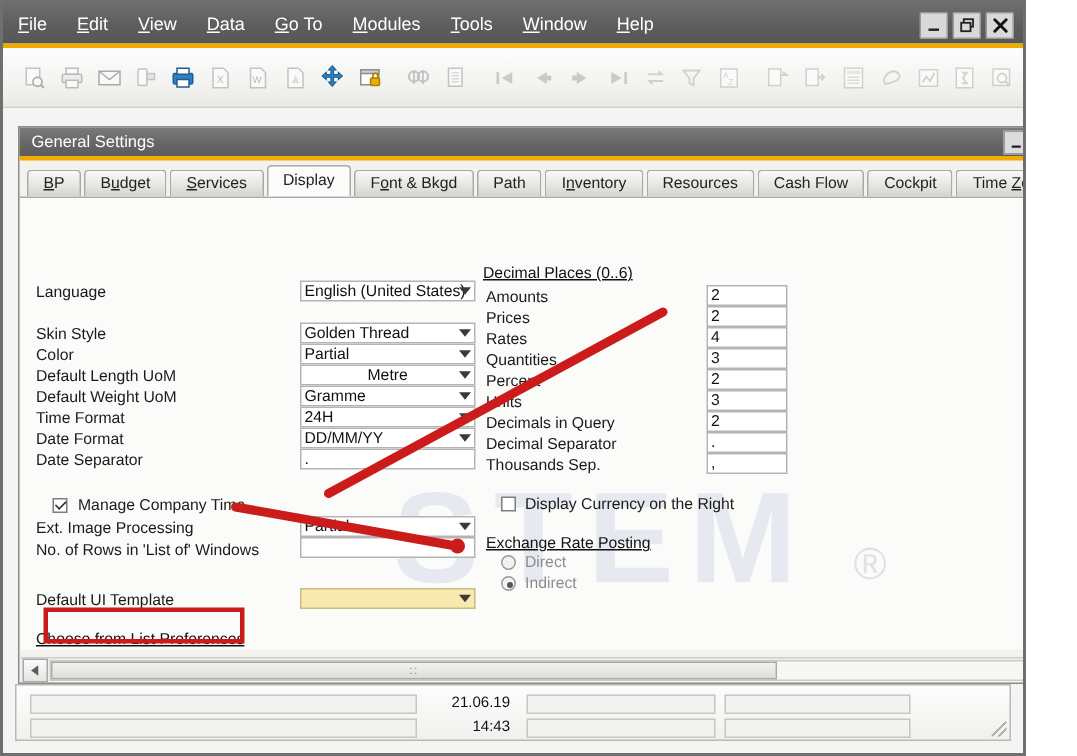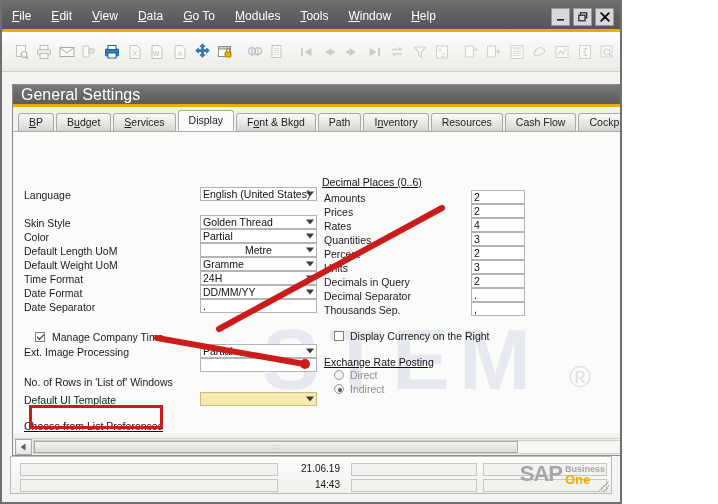--- a/index.html
+++ b/index.html
@@ -5,21 +5,21 @@
 <style>
   html,body{margin:0;padding:0;}
   body{
     width:718px;height:504px;overflow:hidden;
     background:#ffffff;
     font-family:"Liberation Sans","DejaVu Sans",sans-serif;
     font-size:11px;color:#1a1a1a;
     -webkit-font-smoothing:antialiased;
   }
   .app{
-    position:relative;width:622px;height:504px;
+    position:relative;width:684px;height:504px;
     background:#f4f4f2;
     border:2px solid #6f6f6f;
     box-sizing:border-box;
     overflow:hidden;
   }
 
   
   .menubar{
     position:absolute;left:0;top:0;width:100%;height:30px;
     background:linear-gradient(to bottom,#6e6e6e 0%,#5f5f5f 50%,#565656 100%);
@@ -61,21 +61,21 @@
   .subwin{
     position:absolute;left:10px;top:82px;width:698px;height:372px;
     background:#f2f2ef;
     border:1px solid #8b8b8b;
     box-sizing:border-box;
   }
   .subtitle{
     height:19px;
     background:linear-gradient(to bottom,#7a7a7a 0%,#676767 55%,#5c5c5c 100%);
     border-bottom:3px solid #f0ab00;
-    color:#fff;font-size:16px;
+    color:#fff;font-size:11px;
     display:flex;align-items:center;padding-left:8px;
     position:relative;box-sizing:content-box;
   }
   .subwin-controls{position:absolute;right:3px;top:2px;display:flex;gap:3px;}
   .sbtn{
     width:15px;height:14px;background:#dcdcdc;border:1px solid #9a9a9a;
     display:flex;align-items:center;justify-content:center;cursor:pointer;
   }
 
   
@@ -522,21 +522,21 @@
 
         <div class="cb checked" style="left:21px;top:200px;"></div>
         <div class="lbl" style="left:38px;top:199px;">Manage Company Time</div>
 
         <div class="lbl" style="left:10px;top:214px;">Ext. Image Processing</div>
         <div class="fld" style="left:186px;top:212px;width:117px;">
           <span>Partial</span>
           <i class="caret"></i>
         </div>
 
-        <div class="lbl" style="left:10px;top:244px;">No. of Rows in 'List of' Windows</div>
+        <div class="lbl" style="left:10px;top:229px;">No. of Rows in 'List of' Windows</div>
         <div class="fld" style="left:186px;top:226px;width:117px;">
           <span></span>
         </div>
 
         <div class="lbl" style="left:10px;top:262px;">Default UI Template</div>
         <div class="fld yellow" style="left:186px;top:260px;width:117px;">
           <span></span>
           <i class="caret"></i>
         </div>
 
@@ -637,23 +637,16 @@
 
     <div class="sb-text" style="left:277px;top:6px;width:52px;">21.06.19</div>
     <div class="sb-text" style="left:277px;top:22px;width:52px;">14:43</div>
 
     <div class="sb-box" style="left:340px;top:6px;width:126px;"></div>
     <div class="sb-box" style="left:340px;top:22px;width:126px;"></div>
 
     <div class="sb-box" style="left:472px;top:6px;width:124px;"></div>
     <div class="sb-box" style="left:472px;top:22px;width:124px;"></div>
 
-    <div class="sap-logo">
-      <span class="sap-word">SAP</span>
-      <span class="sap-b1">
-        <span class="b">Business</span>
-        <span class="o">One</span>
-      </span>
-    </div>
     <div class="resizer"></div>
   </div>
 
 </div>
 
 </body></html>

